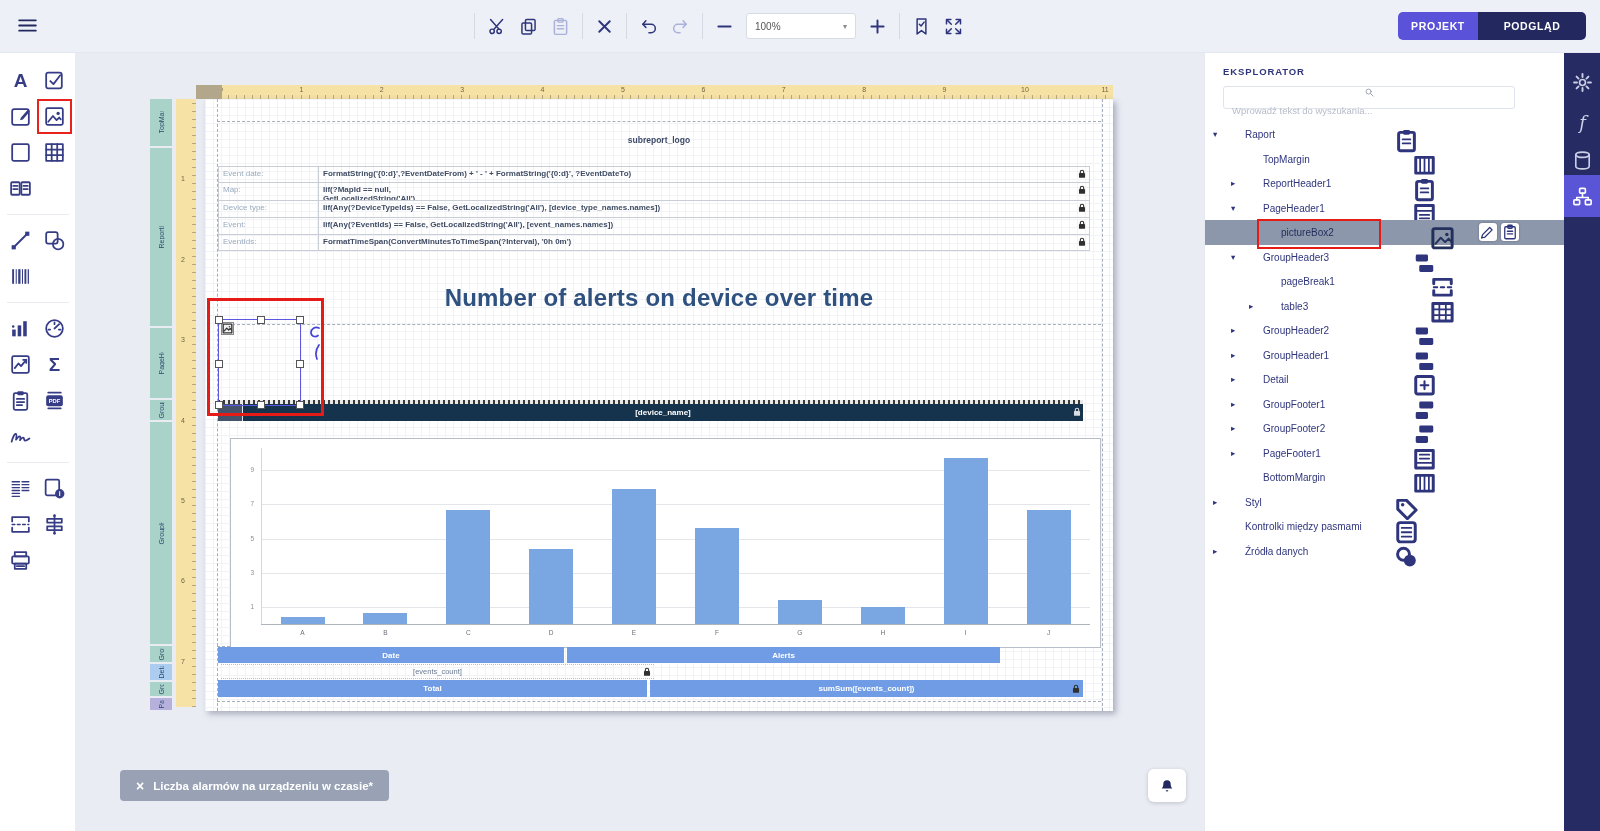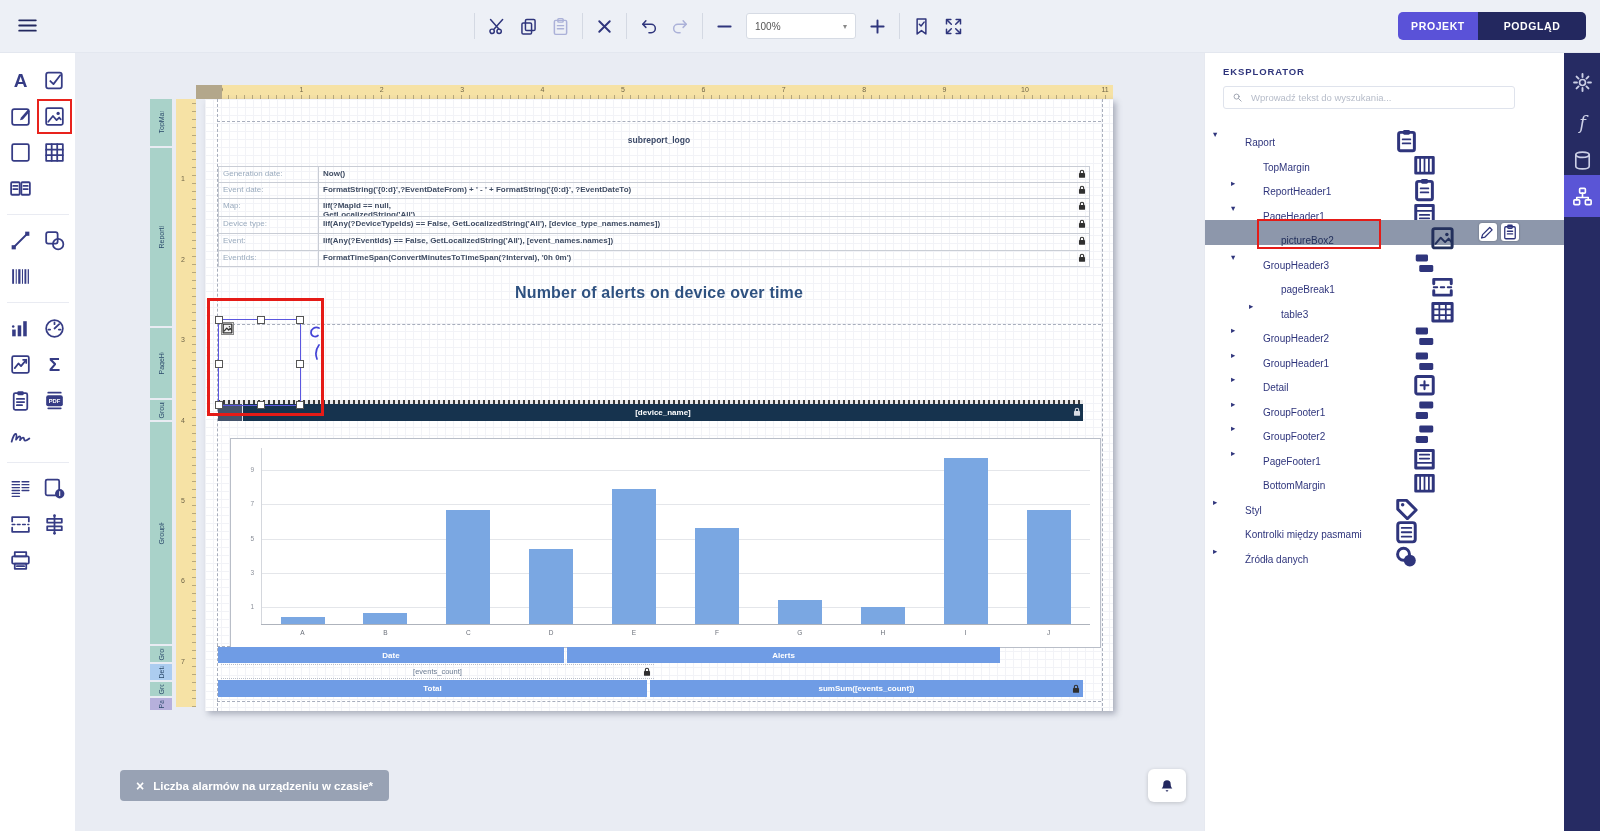--- a/index.html
+++ b/index.html
@@ -42,21 +42,21 @@
   .outline-v{position:absolute;left:12px;top:0;width:884px;height:612px;border-left:1px dashed #a8aebc;border-right:1px dashed #a8aebc;pointer-events:none;}
   .dotline{position:absolute;left:12px;width:884px;height:0;border-top:1px dashed #a8aebc;pointer-events:none;}
   .logo-text{position:absolute;left:0;right:0;top:36px;text-align:center;font-size:8.5px;font-weight:bold;color:#3c4a68;}
   
   #params{position:absolute;left:13px;top:67px;width:870px;border:1px solid #c9cdd5;}
   .prow{display:flex;border-bottom:1px solid #c9cdd5;position:relative;}
   .prow:last-child{border-bottom:none;}
   .plabel{width:100px;flex:none;font-size:8px;color:#9aabbe;padding:2px 0 0 4px;border-right:1px solid #c9cdd5;box-sizing:border-box;}
   .pvalue{flex:1;font-size:8px;font-weight:bold;color:#3f4c63;padding:2px 14px 0 4px;white-space:pre-line;overflow:hidden;line-height:1.15;}
   .plock{position:absolute;right:3px;top:2px;width:8px;height:10px;}
-  .report-title{position:absolute;left:0;right:0;top:185px;text-align:center;font-size:16px;font-weight:bold;color:#2e5180;letter-spacing:.2px;}
+  .report-title{position:absolute;left:0;right:0;top:185px;text-align:center;font-size:24px;font-weight:bold;color:#2e5180;letter-spacing:.2px;}
   .red-annot{position:absolute;border:3px solid #e51b17;pointer-events:none;z-index:30;}
   
   .pbox{position:absolute;left:13px;top:220px;width:81px;height:85px;border:1.5px solid #5b57e0;z-index:5;cursor:move;}
   .pbox .pic-ic{position:absolute;left:2px;top:2px;width:11px;height:11px;color:#333;background:#f2f2f2;border:1px solid #888;}
   .handle{position:absolute;width:6px;height:6px;background:#fff;border:1px solid #555;}
   .scribble{position:absolute;color:#4343d6;z-index:4;}
   .hatch{position:absolute;left:13px;top:301px;width:865px;height:4px;background:repeating-linear-gradient(90deg,#3a3a3a 0 2px,#e9e9e9 2px 5px);}
   .device-band{position:absolute;left:13px;top:305px;width:865px;height:17px;background:#16334e;display:flex;align-items:center;z-index:3;cursor:pointer;}
   .device-band .dcell{width:24px;height:100%;background:#44536b;border-right:1px solid #dfe3ea;flex:none;}
   .device-band .dtext{flex:1;text-align:center;color:#fff;font-size:8px;font-weight:bold;}
@@ -76,30 +76,30 @@
   .sgap{width:3px;flex:none;}
   .slock{position:absolute;right:3px;top:50%;margin-top:-5px;width:8px;height:10px;}
   
   .bottom-tab{position:absolute;left:45px;top:717px;height:31px;padding:0 16px;background:#98a2b4;border-radius:4px;color:#fff;font-weight:bold;font-size:11.5px;display:flex;align-items:center;gap:9px;cursor:pointer;}
   .bottom-tab .x{font-size:14px;font-weight:bold;line-height:1;}
   .bell-btn{position:absolute;left:1073px;top:716px;width:38px;height:33px;background:#fff;border-radius:6px;box-shadow:0 1px 4px rgba(0,0,0,.18);display:flex;align-items:center;justify-content:center;cursor:pointer;}
   .bell-btn .bi{width:16px;height:16px;color:#23285f;}
   
   .explorer{width:359px;background:#fff;position:relative;border-left:1px solid #e6e9f0;flex:none;}
   .exp-title{position:absolute;left:18px;top:13px;font-size:9.5px;font-weight:bold;letter-spacing:.9px;color:#2f357c;}
-  .search{position:absolute;left:18px;top:33px;width:274px;height:21px;border:1px solid #dfe3ec;border-radius:3px;background:#fff;display:flex;align-items:center;padding:0 8px;gap:6px;}
+  .search{position:absolute;left:18px;top:33px;width:274px;height:21px;border:1px solid #dfe3ec;border-radius:3px;background:#fff;display:flex;align-items:center;padding:0 8px;gap:6px;flex-direction:column;}
   .search .si{width:11px;height:11px;color:#8a90a0;flex:none;}
   .search input{border:none;outline:none;font-size:9.5px;color:#555;width:100%;font-family:inherit;background:transparent;}
   .search input::placeholder{color:#b6bcc9;}
   #tree{position:absolute;top:69px;left:0;right:0;}
   .trow{height:24.5px;position:relative;font-size:10px;color:#2f357c;cursor:pointer;}
   .trow.selected{background:#8d97ab;color:#23305c;}
   .trow .arr{position:absolute;top:8px;font-size:8.5px;line-height:1;}
   .trow .tic{position:absolute;top:6px;width:13px;height:13px;}
-  .trow .lbl{position:absolute;top:7px;white-space:nowrap;margin-top:8px;}
+  .trow .lbl{position:absolute;top:7px;white-space:nowrap;}
   .sel-red{position:absolute;left:50px;top:-1px;width:120px;height:26px;border:2.5px solid #e51b17;pointer-events:none;z-index:5;}
   .action-btn{position:absolute;width:18px;height:18px;background:#fff;border-radius:3px;top:3px;box-shadow:0 0 2px rgba(0,0,0,.35);display:flex;align-items:center;justify-content:center;color:#2f357c;cursor:pointer;}
   .action-btn .ai{width:12px;height:12px;}
   
   .rightbar{width:37px;background:#262b63;position:relative;flex:none;}
   .rb-active{position:absolute;left:0;top:122px;width:37px;height:42px;background:#5a55d6;}
   .rb-icon{position:absolute;left:7px;width:23px;height:23px;color:#ccd0e6;cursor:pointer;}
   .rb-icon .fchar{font-family:"DejaVu Serif",serif;font-style:italic;font-size:18px;color:#ccd0e6;line-height:23px;text-align:center;display:block;}
 </style>
 </head>
@@ -463,30 +463,20 @@
       <div id="page">
         <div class="outline-v"></div>
         <div class="dotline" style="top:22px"></div>
         <div class="dotline" style="top:225px"></div>
         <div class="dotline" style="top:547px"></div>
         <div class="dotline" style="top:602px"></div>
 
         <div class="logo-text">subreport_logo</div>
 
         <div id="params">
-            <div class="prow" style="height: 15px;">
-              <span class="plabel">Generation date:</span>
-              <span class="pvalue">Now()</span>
-              <span class="plock">
-                <svg viewBox="0 0 10 12">
-                  <rect x="1.2" y="4.6" width="7.6" height="6.2" rx="1.2" fill="#2f2f2f" stroke="none"></rect>
-                  <path d="M2.9 4.6V3.4a2.1 2.1 0 0 1 4.2 0v1.2" stroke="#2f2f2f" stroke-width="1.4"></path>
-                </svg>
-              </span>
-            </div>
             <div class="prow" style="height: 15px;">
               <span class="plabel">Event date:</span>
               <span class="pvalue">FormatString('{0:d}',?EventDateFrom) + ' - ' + FormatString('{0:d}', ?EventDateTo)</span>
               <span class="plock">
                 <svg viewBox="0 0 10 12">
                   <rect x="1.2" y="4.6" width="7.6" height="6.2" rx="1.2" fill="#2f2f2f" stroke="none"></rect>
                   <path d="M2.9 4.6V3.4a2.1 2.1 0 0 1 4.2 0v1.2" stroke="#2f2f2f" stroke-width="1.4"></path>
                 </svg>
               </span>
             </div>

